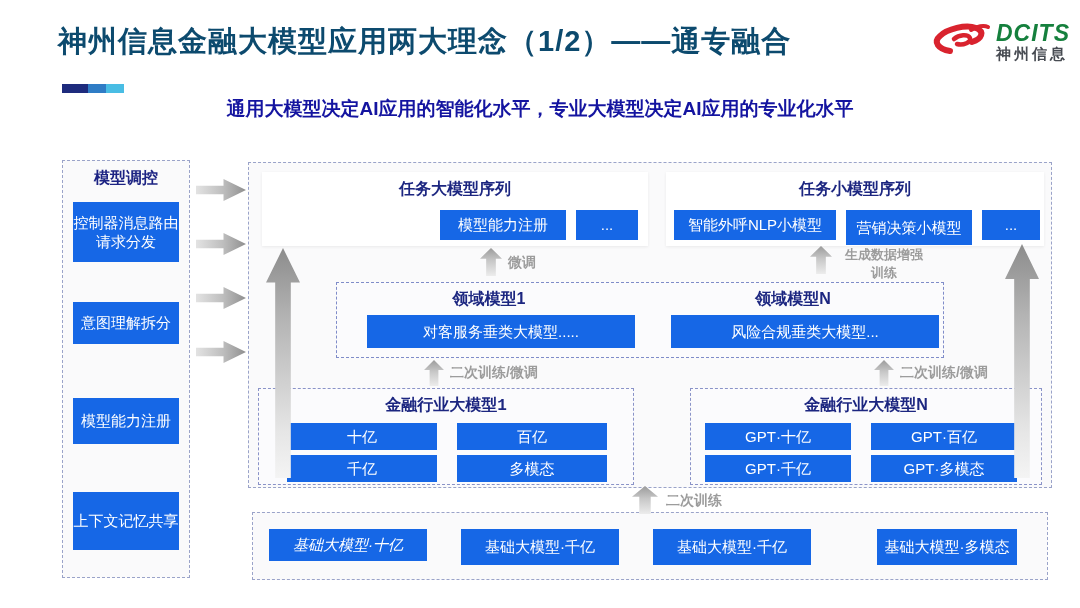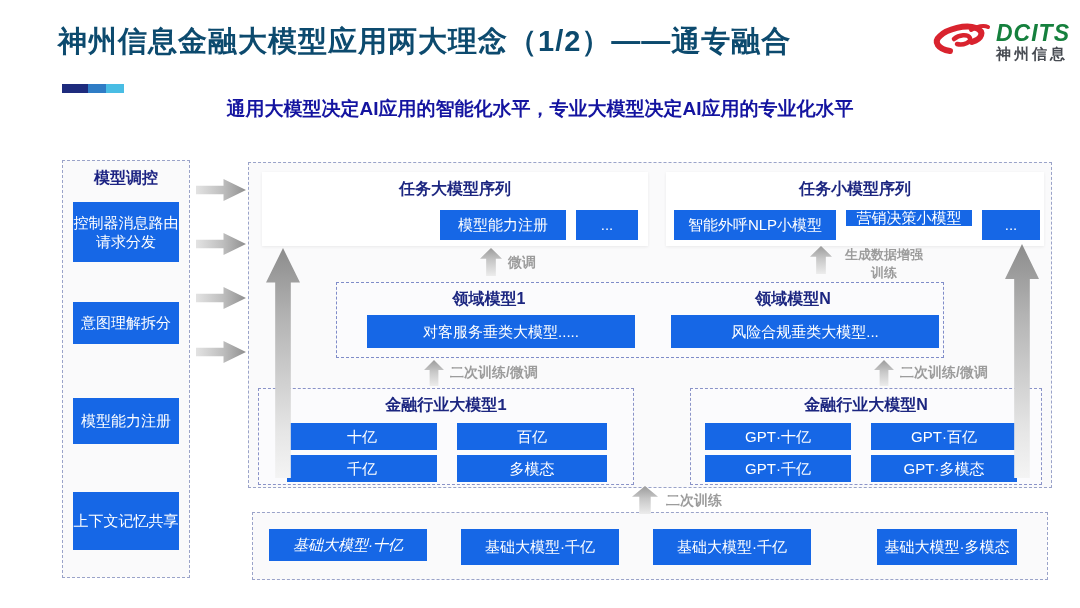--- a/index.html
+++ b/index.html
@@ -97,21 +97,21 @@
   <div class="abs group-white" style="left:262px;top:172px;width:386px;height:74px;">
     <div class="g-head" style="margin-top:7px;">任务大模型序列</div>
   </div>
   <div class="abs bluebox" style="left:440px;top:210px;width:126px;height:30px;">模型能力注册</div>
   <div class="abs bluebox" style="left:576px;top:210px;width:62px;height:30px;">...</div>
 
   <div class="abs group-white" style="left:666px;top:172px;width:378px;height:74px;">
     <div class="g-head" style="margin-top:7px;">任务小模型序列</div>
   </div>
   <div class="abs bluebox" style="left:674px;top:210px;width:162px;height:30px;">智能外呼NLP小模型</div>
-  <div class="abs bluebox" style="left:846px;top:210px;width:126px;height:16px;">营销决策小模型</div>
+  <div class="abs bluebox" style="left:846px;top:210px;width:126px;height:35px;">营销决策小模型</div>
   <div class="abs bluebox" style="left:982px;top:210px;width:58px;height:30px;">...</div>
 
   <div class="abs u-arrow" style="left:480px;top:248px;width:22px;height:28px;"></div>
   <div class="abs flow-label" style="left:508px;top:254px;">微调</div>
   <div class="abs u-arrow" style="left:810px;top:246px;width:22px;height:28px;"></div>
   <div class="abs flow-label wrap" style="left:840px;top:246px;">生成数据增强训练</div>
 
   <div class="abs domainbox">
     <div class="g-head abs" style="left:0;top:6px;width:304px;">领域模型1</div>
     <div class="g-head abs" style="left:304px;top:6px;width:304px;">领域模型N</div>

